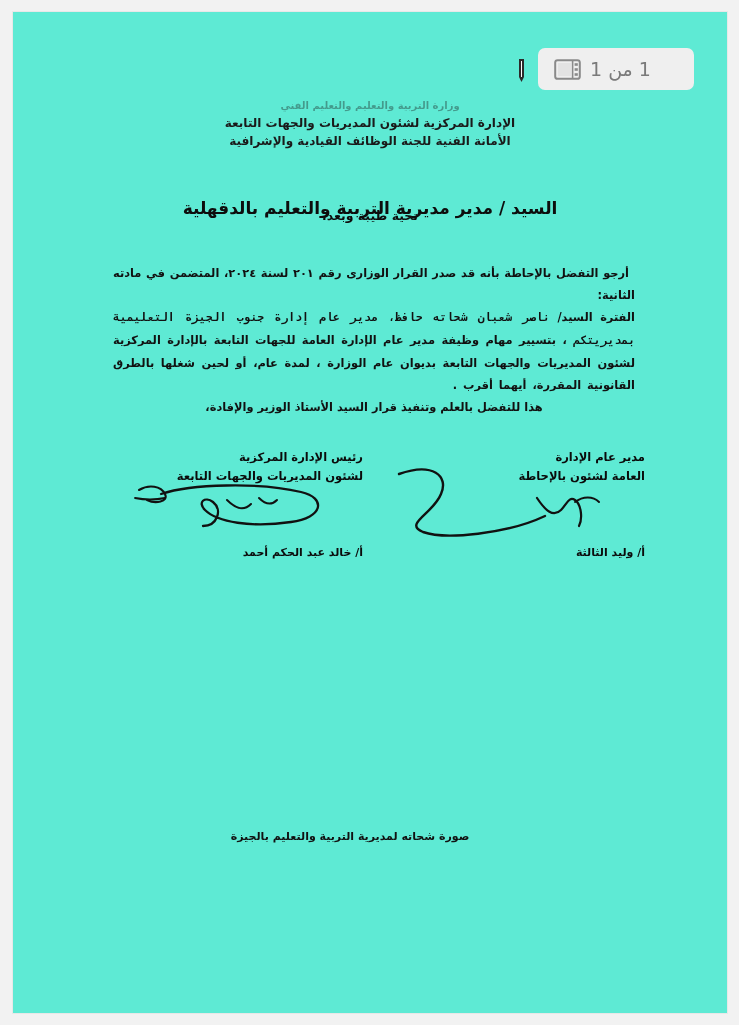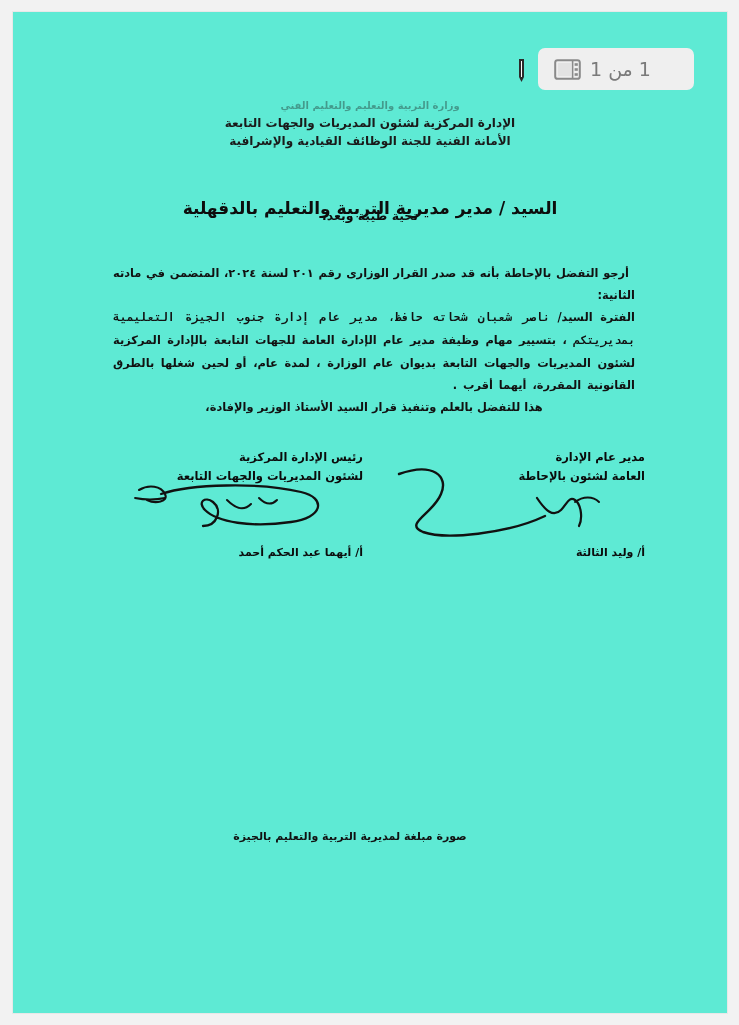--- a/index.html
+++ b/index.html
@@ -219,26 +219,26 @@
         <div class="sig-block sig-left">
           <div class="sig-title">رئيس الإدارة المركزية</div>
           <div class="sig-title">لشئون المديريات والجهات التابعة</div>
           <svg class="sig-ink sig-ink-left" viewBox="0 0 215 68">
             <path d="M30 16 C 60 6, 128 4, 170 14 C 196 20, 192 40, 160 44 C 120 50, 86 44, 74 32 C 66 24, 74 18, 82 24 C 92 32, 86 48, 72 48" fill="none" stroke="#111" stroke-width="2.3" stroke-linecap="round"></path>
             <path d="M96 22 C 104 30, 112 34, 120 26" fill="none" stroke="#111" stroke-width="2" stroke-linecap="round"></path>
             <path d="M128 20 C 134 26, 140 28, 146 22" fill="none" stroke="#111" stroke-width="2" stroke-linecap="round"></path>
             <path d="M8 12 C 18 6, 30 8, 34 16 C 38 24, 24 26, 16 22" fill="none" stroke="#111" stroke-width="2.1" stroke-linecap="round"></path>
             <path d="M4 20 C 14 22, 24 22, 34 20" fill="none" stroke="#111" stroke-width="1.8" stroke-linecap="round"></path>
           </svg>
-          <div class="sig-name">أ/ أيهما عبد الحكم أحمد</div>
+          <div class="sig-name">أ/ خالد عبد الحكم أحمد</div>
         </div>
 
       </div>
 
-      <div class="footer-note">صورة مبلغة لمديرية التربية والتعليم بالجيزة</div>
+      <div class="footer-note">صورة شحاته لمديرية التربية والتعليم بالجيزة</div>
 
     </div>
   </div>
 
   <svg id="edge-mark" viewBox="0 0 11 26">
     <path d="M3 1 L8 1 L8 19 L5.5 24 L3 19 Z" fill="#2b2b2b"></path>
     <path d="M5.5 3 L5.5 19" stroke="#ffffff" stroke-width="1"></path>
   </svg>
 
   <div id="page-indicator">

